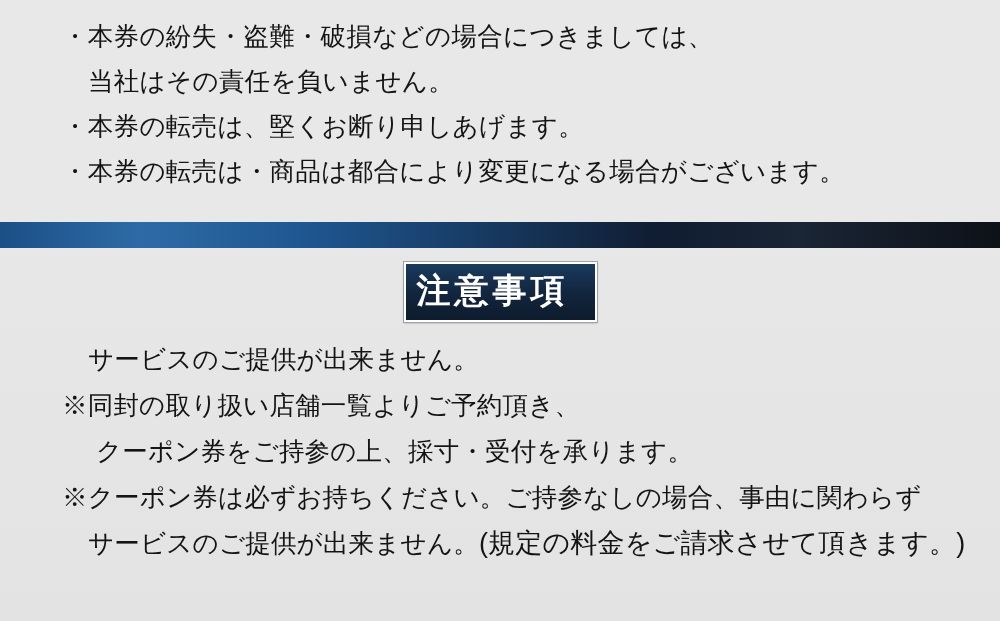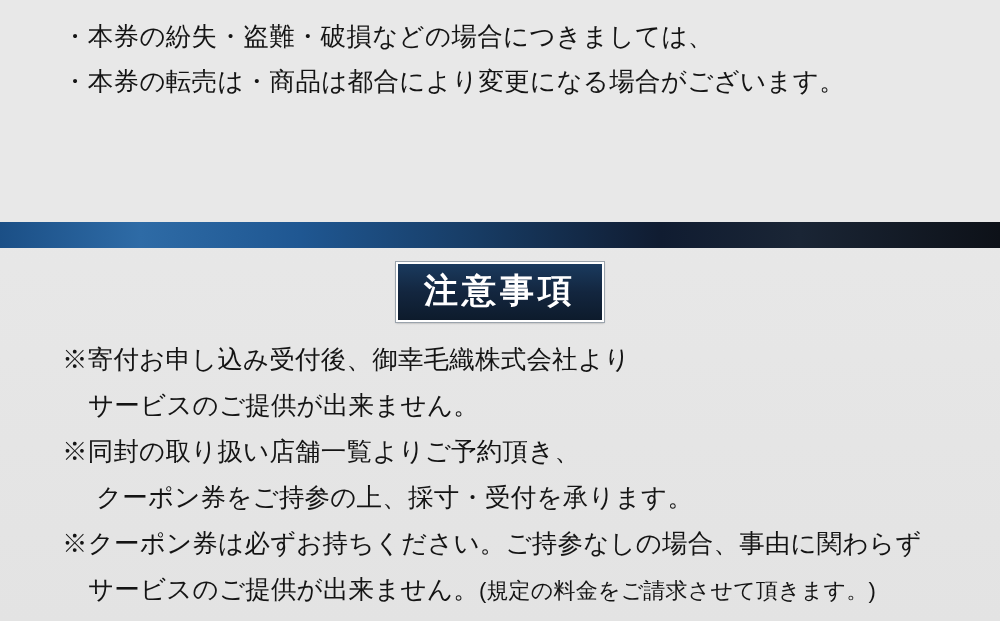--- a/index.html
+++ b/index.html
@@ -70,21 +70,21 @@
     top: 262px;
     left: 0;
     width: 1000px;
     text-align: center;
   }
   .heading-plate {
     display: inline-block;
     background: linear-gradient(180deg, #1a3a5e 0%, #13263f 50%, #0d1b2c 100%);
     border: 2px solid #ffffff;
     outline: 1px solid #9aa3ac;
-    padding: 8px 26px 10px 26px;
+    padding: 8px 26px 10px 11px;
     box-shadow: 0 1px 2px rgba(0,0,0,0.35);
   }
   .heading-text {
     font-family: "Liberation Serif", serif;
     font-weight: bold;
     font-size: 34px;
     line-height: 38px;
     color: #ffffff;
     letter-spacing: 4px;
     white-space: nowrap;
@@ -104,45 +104,46 @@
     letter-spacing: 0.2px;
     white-space: nowrap;
   }
   .note-line.indent {
     padding-left: 26px;
   }
   .note-line.indent2 {
     padding-left: 34px;
   }
   .note-line .small {
-    font-size: 22px;
+    font-size: 27px;
   }
 </style>
 </head>
 <body>
 
 <div class="page">
 
   <div class="top-block">
     <div class="top-list">
       <div class="bullet-line">・本券の紛失・盗難・破損などの場合につきましては、</div>
+      <div class="bullet-line indent">当社はその責任を負いません。</div>
+      <div class="bullet-line">・本券の転売は、堅くお断り申しあげます。</div>
       <div class="bullet-line">・本券の転売は・商品は都合により変更になる場合がございます。</div>
     </div>
   </div>
 
   <div class="divider"></div>
 
   <div class="heading-wrap">
     <div class="heading-plate">
       <div class="heading-text">注意事項</div>
     </div>
   </div>
 
   <div class="notes">
-    <div class="note-line">※寄付お申し込み受付後、御幸毛織株式会社より</div>
     <div class="note-line indent">サービスのご提供が出来ません。</div>
     <div class="note-line">※同封の取り扱い店舗一覧よりご予約頂き、</div>
     <div class="note-line indent2">クーポン券をご持参の上、採寸・受付を承ります。</div>
     <div class="note-line">※クーポン券は必ずお持ちください。ご持参なしの場合、事由に関わらず</div>
     <div class="note-line indent"><span>サービスのご提供が出来ません。</span><span class="small">(規定の料金をご請求させて頂きます。)</span></div>
   </div>
 
 </div>
 
 </body></html>

